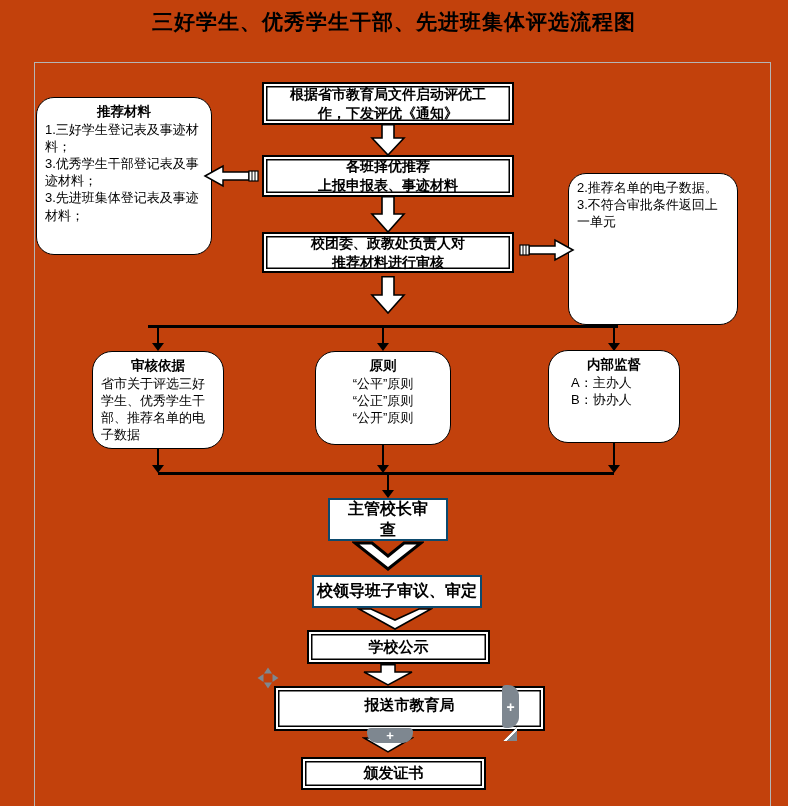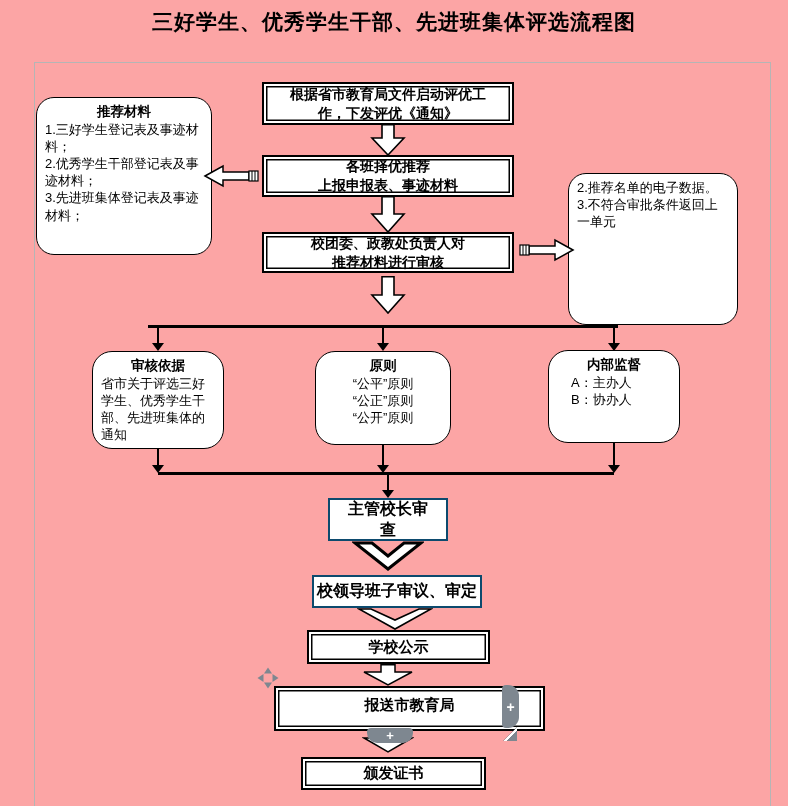--- a/index.html
+++ b/index.html
@@ -1,18 +1,18 @@
 <!DOCTYPE html>
 <html><head>
 <meta charset="utf-8">
 <style>
   * { margin:0; padding:0; box-sizing:border-box; }
   html,body { background:#fff; }
   body { font-family:"Liberation Sans","DejaVu Sans",sans-serif; color:#000; }
-  .canvas { position:relative; width:788px; height:806px; background:#fca5a5; overflow:hidden; margin:0 auto; }
+  .canvas { position:relative; width:788px; height:806px; background:#c2410c; overflow:hidden; margin:0 auto; }
   .abs { position:absolute; }
   .title { width:788px; text-align:center; font-size:21px; font-weight:bold; letter-spacing:1px; }
   .frame { border:1px solid #b5b5b5; border-bottom:none; }
 
   
   .dbox { border:2px solid #000; box-shadow: inset 0 0 0 2px #fff, inset 0 0 0 3.5px #000;
           background:#fff; display:flex; align-items:center; justify-content:center;
           text-align:center; font-weight:bold; font-size:14px; line-height:1.35;
           white-space:pre-line; padding:4px 8px; }
   
@@ -47,21 +47,21 @@
 
 <div class="canvas">
 
   <div class="abs frame" style="left:34px; top:62px; width:737px; height:744px;"></div>
 
   <div class="abs title" style="left:0; top:8px;">三好学生、优秀学生干部、先进班集体评选流程图</div>
 
   <div class="abs rnote" style="left:36px; top:97px; width:176px; height:158px;">
     <div class="rtitle">推荐材料</div>
     <div>1.三好学生登记表及事迹材料；</div>
-    <div>2.优秀学生干部登记表及事迹材料；</div>
+    <div>3.优秀学生干部登记表及事迹材料；</div>
     <div>3.先进班集体登记表及事迹材料；</div>
   </div>
 
   <div class="abs rnote" style="left:568px; top:173px; width:170px; height:152px;">
     <div>2.推荐名单的电子数据。</div>
     <div>3.不符合审批条件返回上一单元</div>
   </div>
 
   <div class="abs dbox" style="left:262px; top:82px; width:252px; height:43px;">
     <span>根据省市教育局文件启动评优工
@@ -123,21 +123,21 @@
       <div class="stem"></div>
       <div class="head"></div>
     </div>
   <div class="abs varrow" style="left:608px; top:328px; height:23px;">
       <div class="stem"></div>
       <div class="head"></div>
     </div>
 
   <div class="abs rnote mid" style="left:92px; top:351px; width:132px; height:98px;">
     <div class="rtitle">审核依据</div>
-    <div>省市关于评选三好学生、优秀学生干部、先进班集体的通知</div>
+    <div>省市关于评选三好学生、优秀学生干部、推荐名单的电子数据</div>
   </div>
 
   <div class="abs rnote mid" style="left:315px; top:351px; width:136px; height:94px; text-align:center;">
     <div class="rtitle">原则</div>
     <div>“公平”原则</div>
     <div>“公正”原则</div>
     <div>“公开”原则</div>
   </div>
 
   <div class="abs rnote mid" style="left:548px; top:350px; width:132px; height:93px;">

